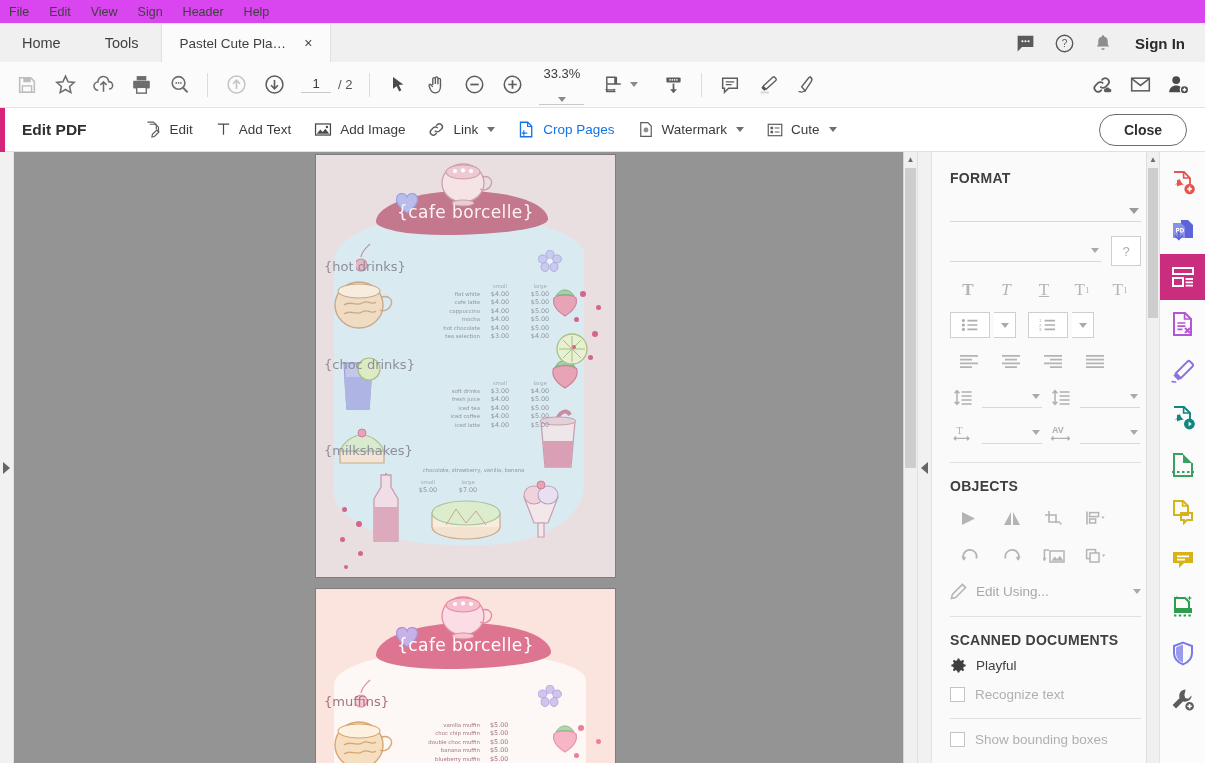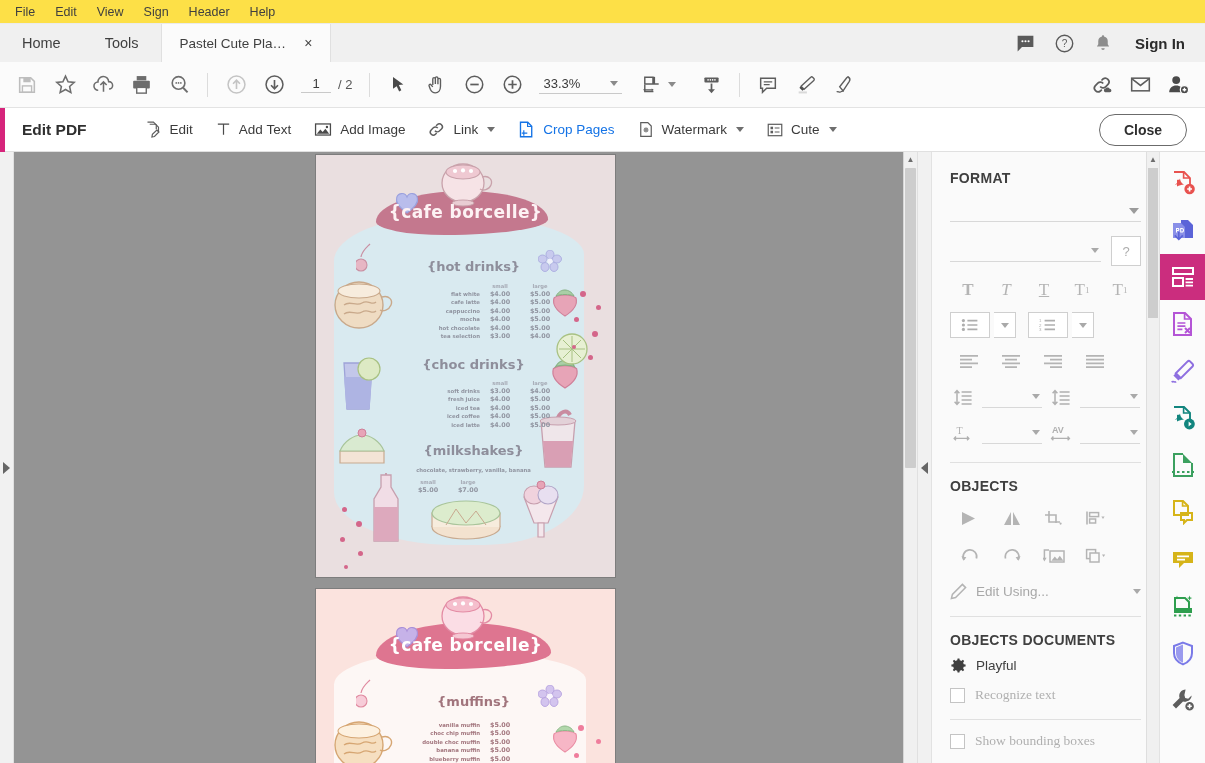--- a/index.html
+++ b/index.html
@@ -7,22 +7,22 @@
   body {
     font-family: "Liberation Sans", sans-serif;
     background:#f7f7f7;
     color:#3b3b3b;
     font-size:13px;
     -webkit-font-smoothing: antialiased;
   }
 
   
   .menubar {
-    height:24px; background:#fde047; display:flex; align-items:center;
-    padding-left:6px; gap:2px; border-bottom:1px solid #ebebeb;
+    height:24px; background:#d946ef; display:flex; align-items:center;
+    gap:2px; border-bottom:1px solid #ebebeb;
   }
   .menubar .mi { padding:2px 9px; font-size:12.5px; color:#3f3f3f; cursor:default; }
 
   
   .tabbar { height:38px; background:#f0f0f0; display:flex; align-items:stretch; position:relative; }
   .tabbar .tab {
     display:flex; align-items:center; padding:0 22px; font-size:14.5px; color:#3f3f3f; cursor:default;
   }
   .tabbar .tab.doc {
     background:#fbfbfb; padding:0 14px 0 18px; gap:10px; max-width:170px;
@@ -41,21 +41,21 @@
   }
   .tb { width:34px; height:32px; display:flex; align-items:center; justify-content:center; color:#6d6d6d; border-radius:2px;}
   .tb.dim { color:#bdbdbd; }
   .sep { width:1px; height:24px; background:#dcdcdc; margin:0 7px; }
   .pagebox { display:flex; align-items:center; gap:7px; margin:0 6px; }
   .pagebox .pinput {
     width:30px; text-align:center; border:none; border-bottom:1px solid #c9c9c9;
     font-size:13px; color:#3b3b3b; background:transparent; font-family:inherit; padding-bottom:1px;
   }
   .pagebox .ptot { font-size:13px; color:#555; }
-  .zoombox { display:flex; align-items:center; gap:8px; margin-left:6px; border-bottom:1px solid #c9c9c9; padding:1px 4px 2px 4px;}
+  .zoombox { display:flex; align-items:center; gap:8px; margin-left:6px; border-bottom:1px solid #c9c9c9; padding:1px 4px 2px 4px;flex-direction:column;}
   .zoombox .zval { font-size:13px; color:#3b3b3b; }
   .caret { width:0;height:0;border-left:4px solid transparent;border-right:4px solid transparent;border-top:5px solid #8a8a8a; }
   .spacer-flex { flex:1; }
 
   
   .editbar {
     height:44px; background:#fff; border-bottom:1px solid #e0e0e0;
     display:flex; align-items:center; padding-left:0; position:relative;
   }
   .editbar .accent { width:5px; height:44px; background:#d6247b; }
@@ -81,30 +81,30 @@
 
   .docarea { flex:1; background:#949494; position:relative; overflow:hidden; display:flex; flex-direction:column; align-items:center; }
 
   .page {
     width:301px; background:#fff; border:1px solid #7d7d7d; position:relative; overflow:hidden; flex:none;
   }
   .page1 { height:424px; margin-top:2px; }
   .page2 { height:200px; margin-top:10px; }
 
   
-  .pcanvas { position:absolute; inset:0;font-weight:bold; }
+  .pcanvas { position:absolute; inset:0; }
 
   .blob-title {
     position:absolute; background:#c4788e; border-radius:52% 48% 60% 40% / 70% 64% 36% 30%;
   }
   .title-text {
     position:absolute; width:100%; text-align:center; color:#fdf2f4;
     font-family:"DejaVu Sans", sans-serif; letter-spacing:.4px;
   }
-  .sec-head { position:absolute; width:100%; text-align:center; color:#8e8e9b; font-family:"DejaVu Sans", sans-serif;}
+  .sec-head { position:absolute; width:100%; color:#8e8e9b; font-family:"DejaVu Sans", sans-serif;}
   .menu-rows { position:absolute; font-family:"DejaVu Sans", sans-serif; color:#9094a0; }
   .mrow { display:flex; align-items:baseline; line-height:1.32; }
   .mrow .nm { width:84px; text-align:right; font-size:5.4px; }
   .mrow .p1 { width:40px; text-align:center; font-size:6.4px; }
   .mrow .p2 { width:40px; text-align:center; font-size:6.4px; }
   .mrow.hdr .p1, .mrow.hdr .p2 { font-size:5.2px; color:#a4a8b3; }
   .sub-note { position:absolute; width:100%; text-align:center; font-size:5.3px; color:#9094a0; font-family:"DejaVu Sans", sans-serif;}
 
   .dot { position:absolute; border-radius:50%; }
 
@@ -132,21 +132,21 @@
   .alignrow { display:flex; gap:4px; margin-top:10px; }
   .abtn { width:38px; height:26px; display:flex; align-items:center; justify-content:center; color:#b4b4b4; }
   .sprow { display:flex; align-items:center; gap:6px; margin-top:10px; }
   .spicon { width:26px; height:26px; display:flex; align-items:center; justify-content:center; color:#b0b0b0;}
   .spfield { width:60px; border-bottom:1px solid #d8d8d8; height:22px; display:flex; align-items:center; justify-content:flex-end; padding-right:2px;}
   .hr { height:1px; background:#e0e0e0; margin:16px 0 0 0; }
   .objrow { display:flex; gap:2px; margin-top:10px; }
   .obtn { width:40px; height:28px; display:flex; align-items:center; justify-content:center; color:#b4b4b4; position:relative;}
   .editusing { display:flex; align-items:center; gap:9px; margin-top:13px; color:#a8a8a8; font-size:13.5px; }
   .editusing .c { margin-left:auto; }
-  .chkrow { display:flex; align-items:flex-end; gap:10px; margin-top:13px; color:#b0b0b0; font-size:13.5px;font-family:Liberation Serif, serif; }
+  .chkrow { display:flex; align-items:flex-end; gap:10px; margin-top:13px; color:#b0b0b0; font-size:13.5px; }
   .chk { width:15px; height:15px; border:1px solid #c4c4c4; background:#fff; flex:none;}
   .gearrow { display:flex; align-items:center; gap:9px; margin-top:9px; font-size:13.5px; color:#3f3f3f;}
 
   .rp-scroll { position:absolute; right:0; top:0; width:13px; height:100%; background:#f0f0f0; border-left:1px solid #dedede;}
   .rp-scroll .thumb { position:absolute; left:1px; top:16px; width:10px; height:150px; background:#cdcdcd;}
   .rp-scroll .arrow { position:absolute; left:0; width:12px; height:14px; display:flex; align-items:center; justify-content:center; color:#6d6d6d; font-size:8px;}
 
   
   .iconrail { width:46px; background:#fbfbfb; border-left:1px solid #e2e2e2; padding-top:8px; display:flex; flex-direction:column; align-items:center; gap:1px;}
   .railbtn { width:46px; height:46px; display:flex; align-items:center; justify-content:center; }
@@ -896,21 +896,21 @@
           <svg width="17" height="17" viewBox="0 0 17 17">
               <path fill="none" stroke="#b4b4b4" stroke-width="1.5" d="M12.4 1.4l3.2 3.2-10 10-4.2 1 1-4.2z"></path>
             </svg>
         </span>
         <span>Edit Using...</span>
         <span class="c caret3"></span>
       </div>
 
       <div class="hr"></div>
 
-      <div class="rp-head" style="margin-top:15px;margin-bottom:2px">OBJECTS DOCUMENTS</div>
+      <div class="rp-head" style="margin-top:15px;margin-bottom:2px">SCANNED DOCUMENTS</div>
 
       <div class="gearrow">
         <span>
           <svg width="17" height="17" viewBox="0 0 24 24">
               <path fill="#3f3f3f" d="M12 8.1a3.9 3.9 0 1 0 0 7.8 3.9 3.9 0 0 0 0-7.8zm10 5.2v-2.6l-2.6-.5a7.7 7.7 0 0 0-.9-2.2l1.5-2.2-1.8-1.8-2.2 1.5a7.7 7.7 0 0 0-2.2-.9L13.3 2h-2.6l-.5 2.6a7.7 7.7 0 0 0-2.2.9L5.8 4 4 5.8l1.5 2.2a7.7 7.7 0 0 0-.9 2.2L2 10.7v2.6l2.6.5a7.7 7.7 0 0 0 .9 2.2L4 18.2 5.8 20l2.2-1.5a7.7 7.7 0 0 0 2.2.9l.5 2.6h2.6l.5-2.6a7.7 7.7 0 0 0 2.2-.9l2.2 1.5 1.8-1.8-1.5-2.2a7.7 7.7 0 0 0 .9-2.2z"></path>
             </svg>
         </span>
         <span>Playful</span>
       </div>
 

